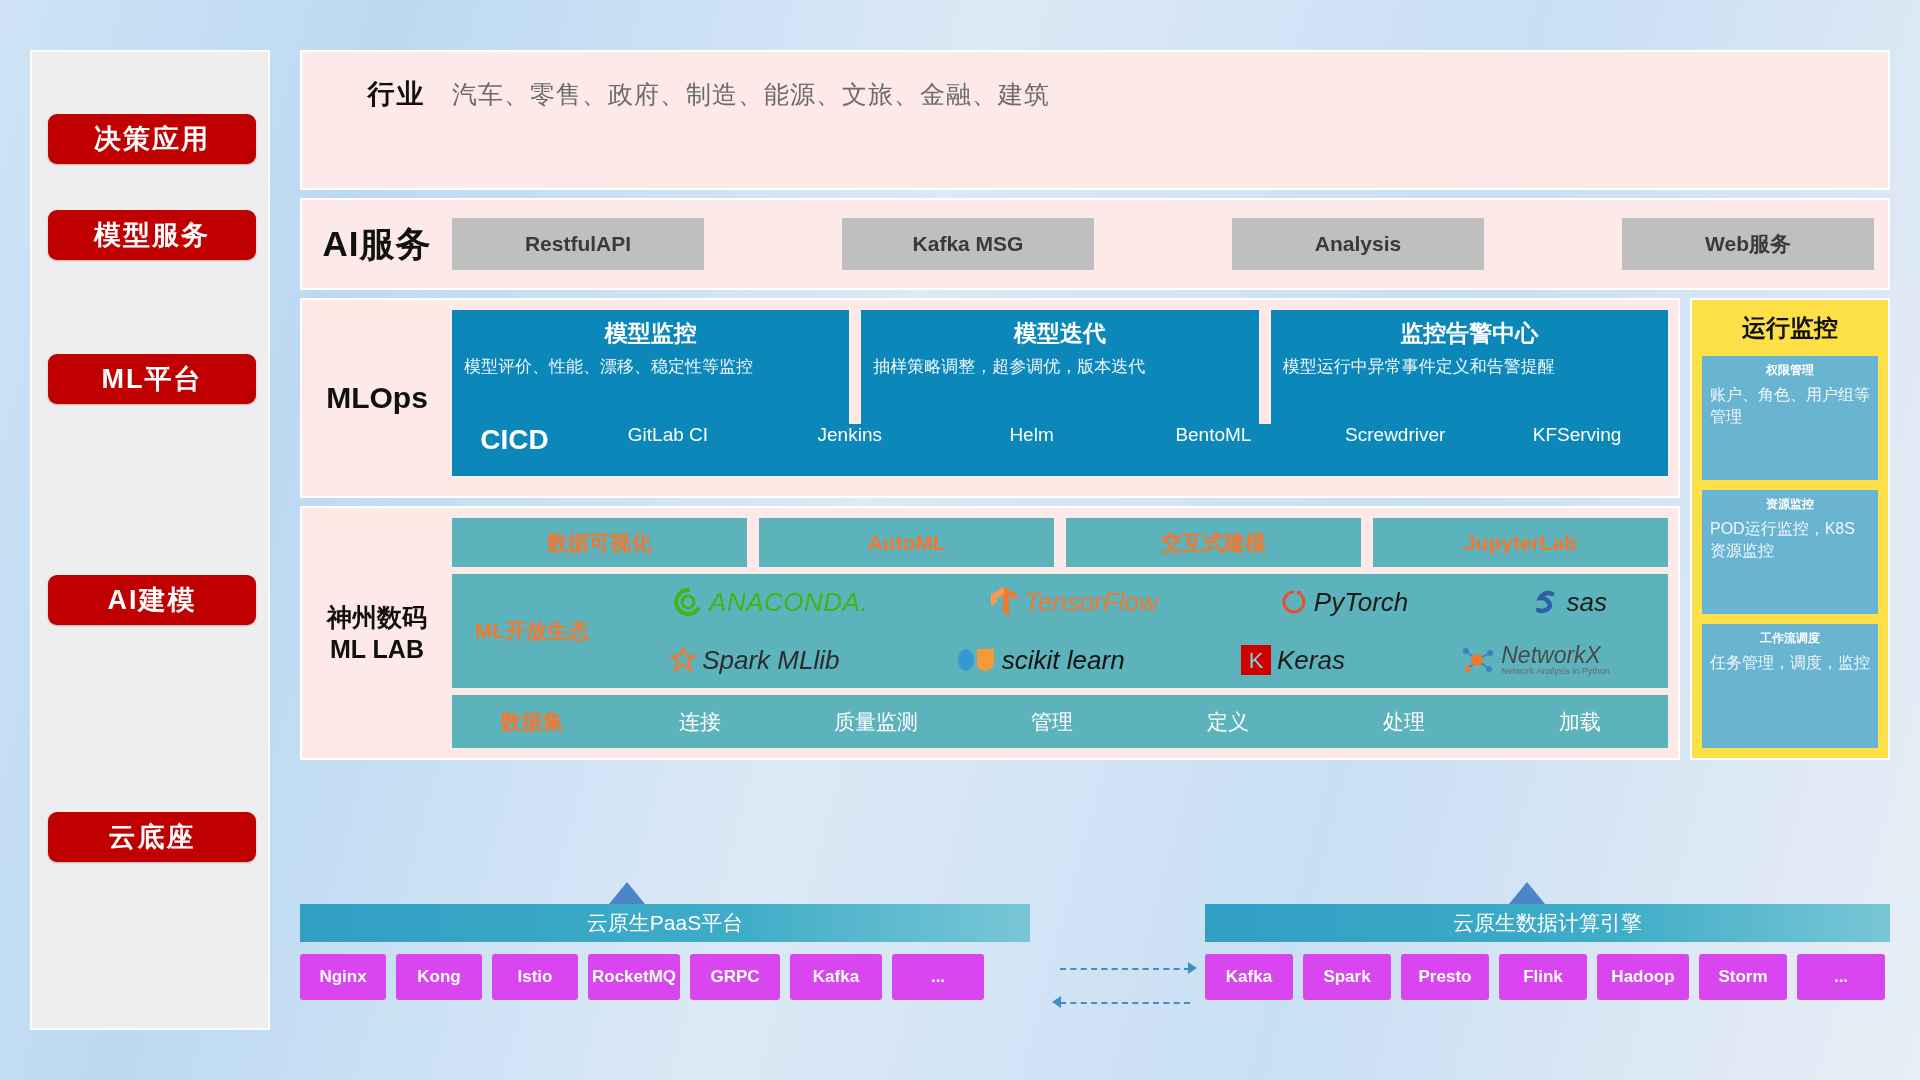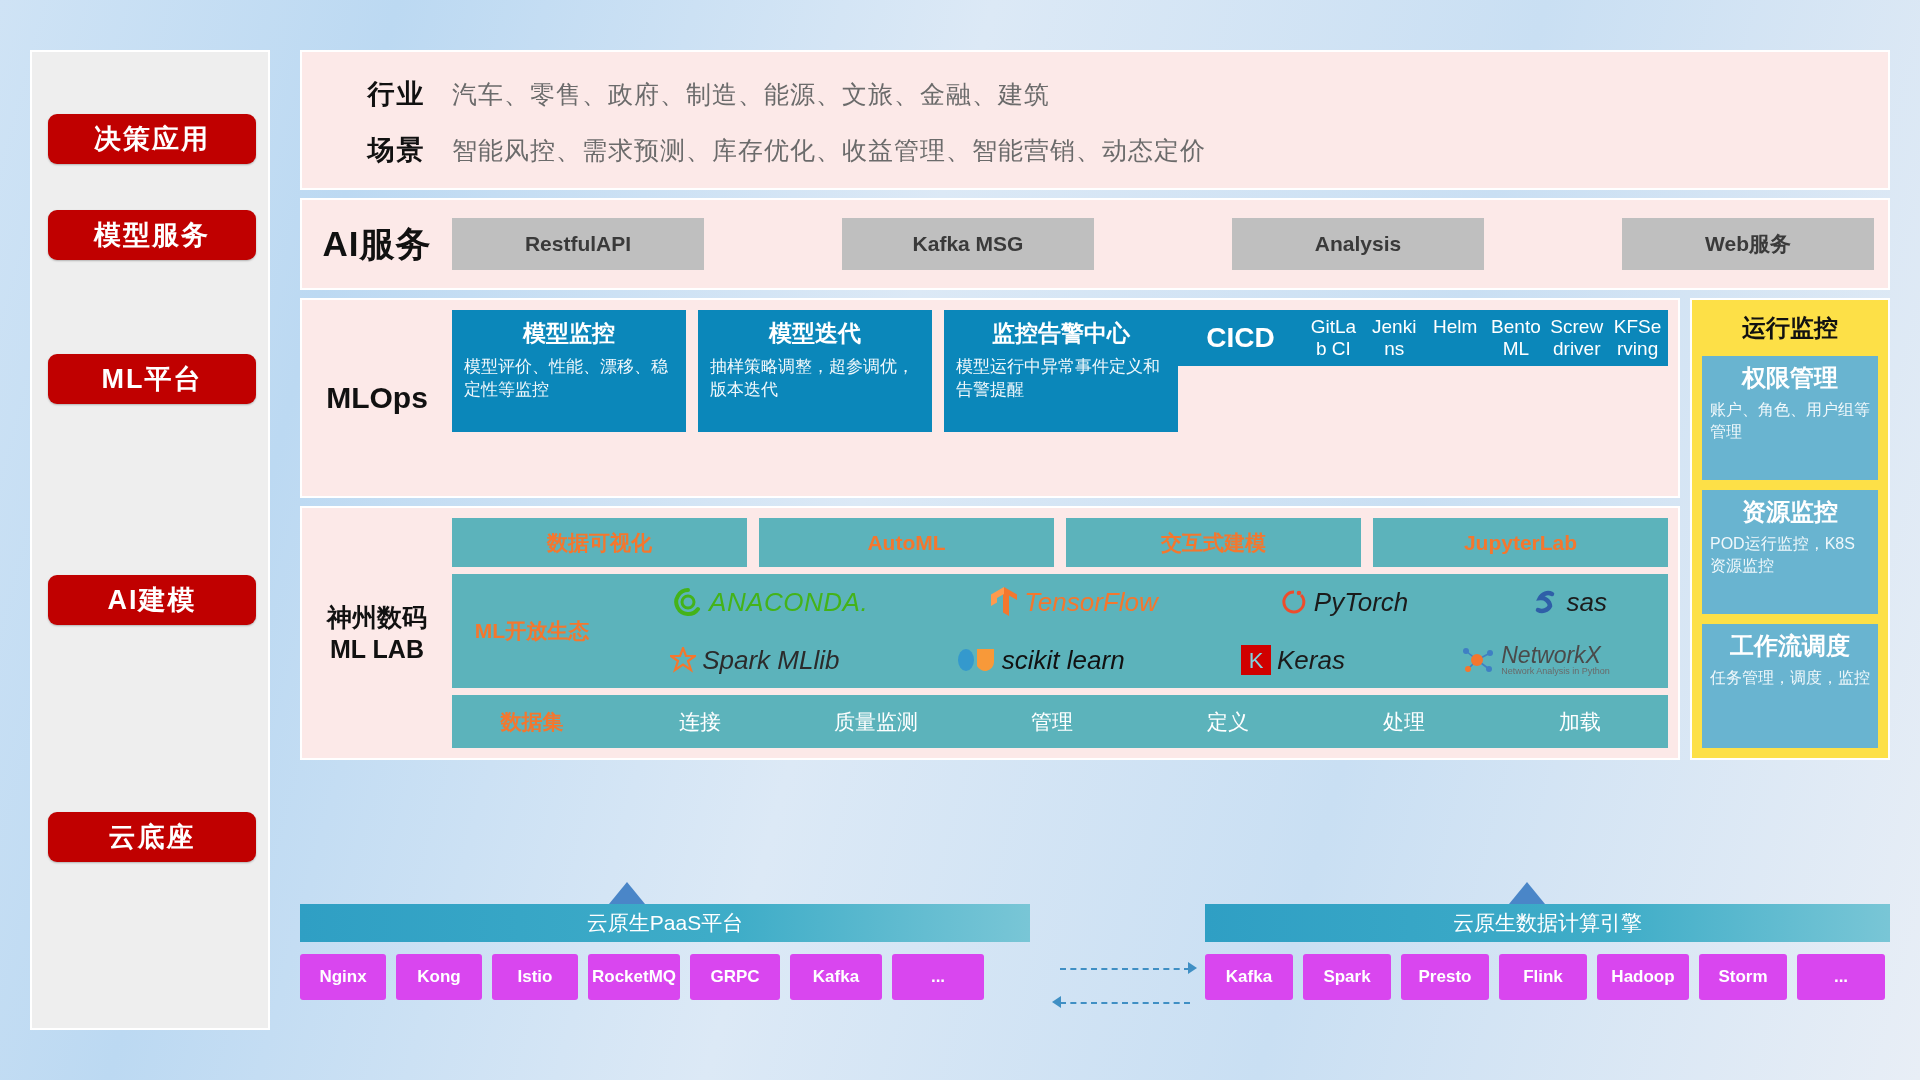--- a/index.html
+++ b/index.html
@@ -85,37 +85,37 @@
     font-size: 21px; font-weight: bold; color: #3a3a3a;
   }
 
   
   #band-mlops { top: 248px; height: 200px; width: 1380px; display: flex; }
   .mlops-key {
     width: 150px;
     display: flex; align-items: center; justify-content: center;
     font-size: 30px; font-weight: bold; color: #111;
   }
-  .mlops-right { flex: 1; padding: 10px 10px 20px 0; display: flex; flex-direction: row; }
+  .mlops-right { flex: 1; padding: 10px 10px 20px 0; display: flex; flex-direction: column; }
   .mlops-cards { display: flex; gap: 12px; height: 122px; }
   .mlops-card {
     flex: 1;
     background: #0b87ba;
     color: #fff;
     padding: 8px 12px 6px 12px;
     display: flex; flex-direction: column;
   }
   .mlops-card-title {
     text-align: center; font-size: 23px; font-weight: bold; margin-bottom: 7px;
   }
   .mlops-card-desc { font-size: 17px; line-height: 1.35; color: #f1f8fc; }
 
   .cicd-bar {
     height: 56px; background: #0b87ba; color: #fff;
-    display: flex; align-items: center;
+    display: flex; 
   }
   .cicd-label {
     width: 125px; text-align: center;
     font-size: 28px; font-weight: bold;
   }
   .cicd-items { flex: 1; display: flex; }
   .cicd-item {
     flex: 1; text-align: center; font-size: 19px;
     overflow: hidden; line-height: 1.18;
     word-break: break-all;
@@ -168,21 +168,21 @@
   .monitor-title {
     text-align: center; font-size: 24px; font-weight: bold; color: #111;
     padding: 4px 0 2px 0;
   }
   .monitor-card {
     flex: 1; background: #69b4d0;
     padding: 6px 8px;
     display: flex; flex-direction: column;
   }
   .monitor-card-title {
-    text-align: center; color: #ffffff; font-size: 24px; font-weight: bold;
+    text-align: center; color: #ffffff; font-size: 12px; font-weight: bold;
     margin-bottom: 5px;
   }
   .monitor-card-desc { color: #f0f8fb; font-size: 16px; line-height: 1.35; }
 
   
   #cloud {
     position: absolute;
     left: 300px; top: 880px;
     width: 1590px; height: 150px;
   }
@@ -249,24 +249,20 @@
         <span>云底座</span>
       </div>
   </div>
 
   <div id="main">
 
     <div class="band" id="band-apps">
       <div class="kv-row">
         <div class="kv-key">行业</div>
         <div class="kv-val">汽车、零售、政府、制造、能源、文旅、金融、建筑</div>
-      </div>
-      <div class="kv-row">
-        <div class="kv-key">场景</div>
-        <div class="kv-val">智能风控、需求预测、库存优化、收益管理、智能营销、动态定价</div>
       </div>
     </div>
 
     <div class="band" id="band-svc">
       <div class="svc-key">AI服务</div>
       <div class="svc-chips">
         <div class="svc-chip">RestfulAPI</div>
         <div class="svc-chip">Kafka MSG</div>
         <div class="svc-chip">Analysis</div>
         <div class="svc-chip">Web服务</div>

